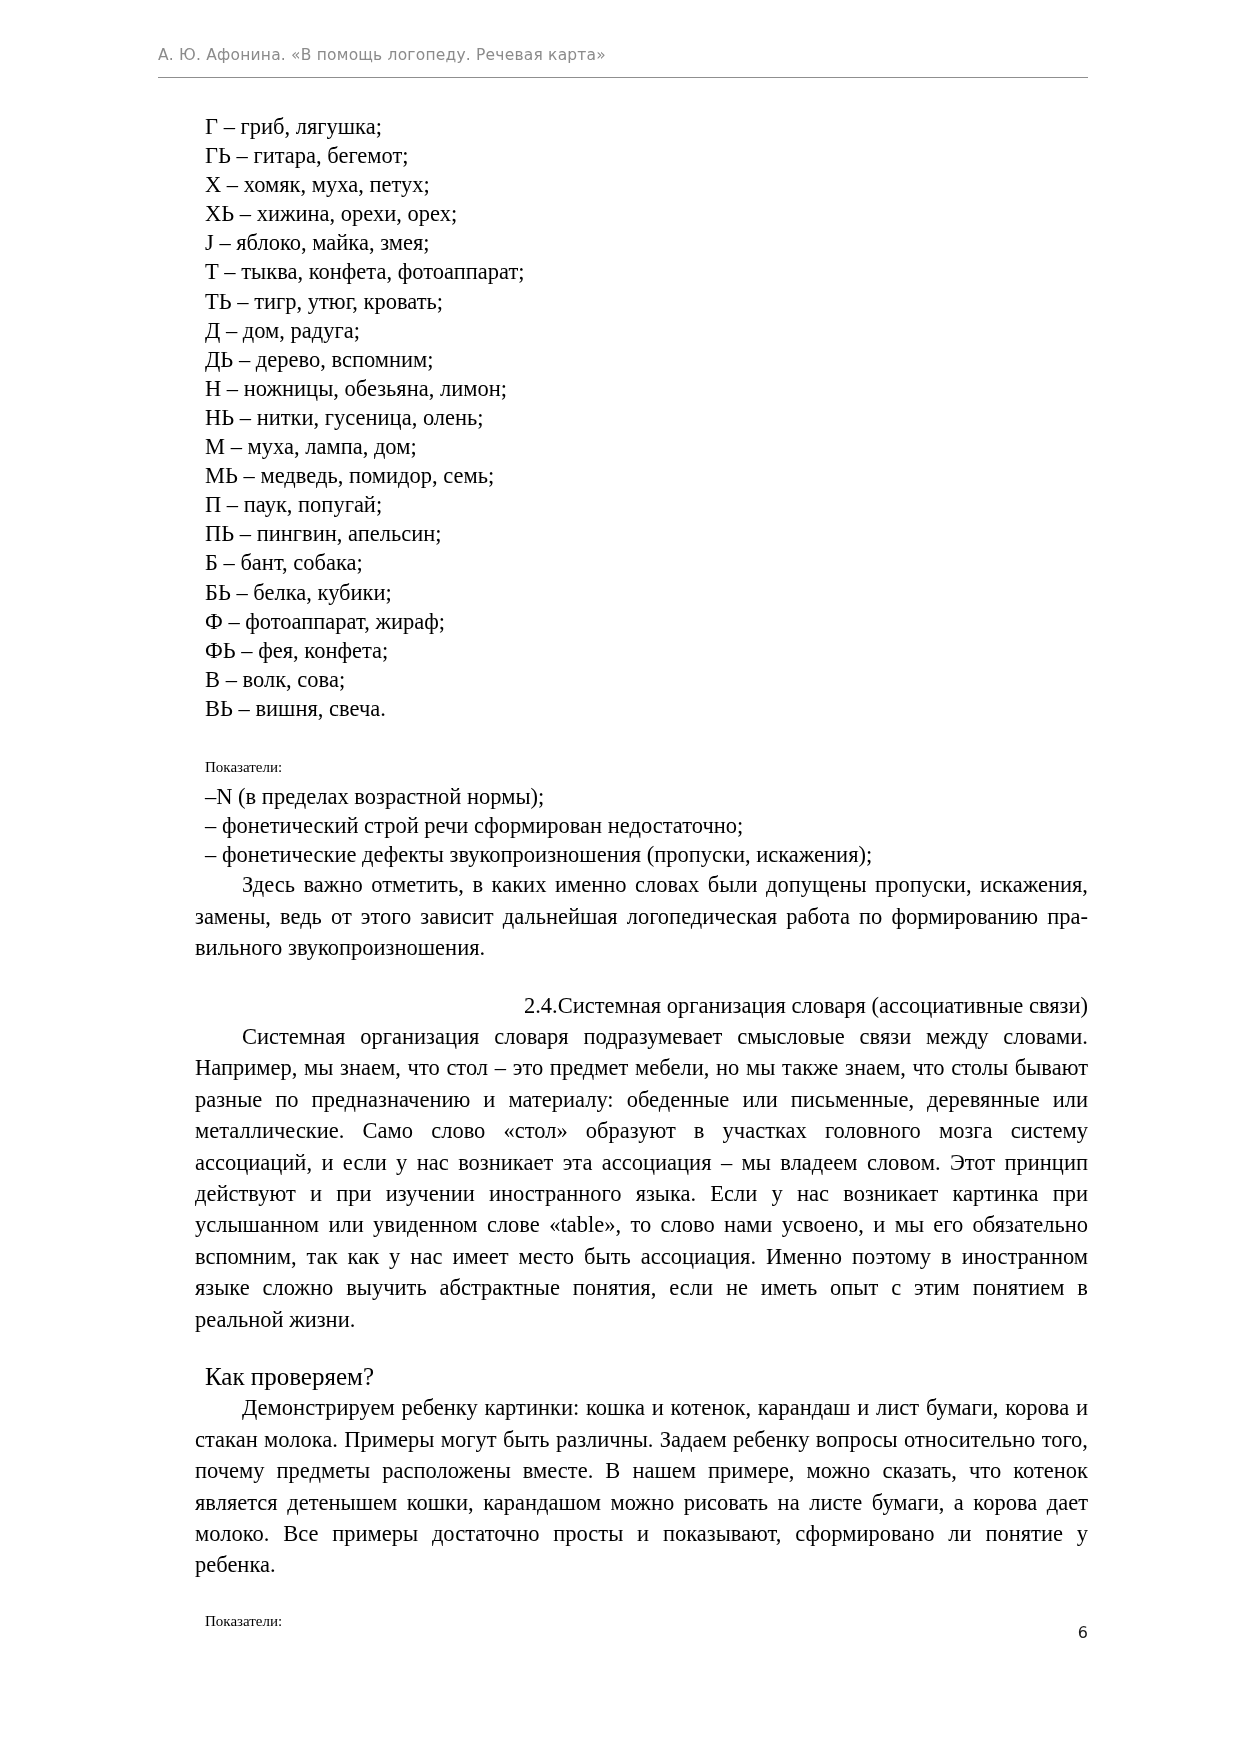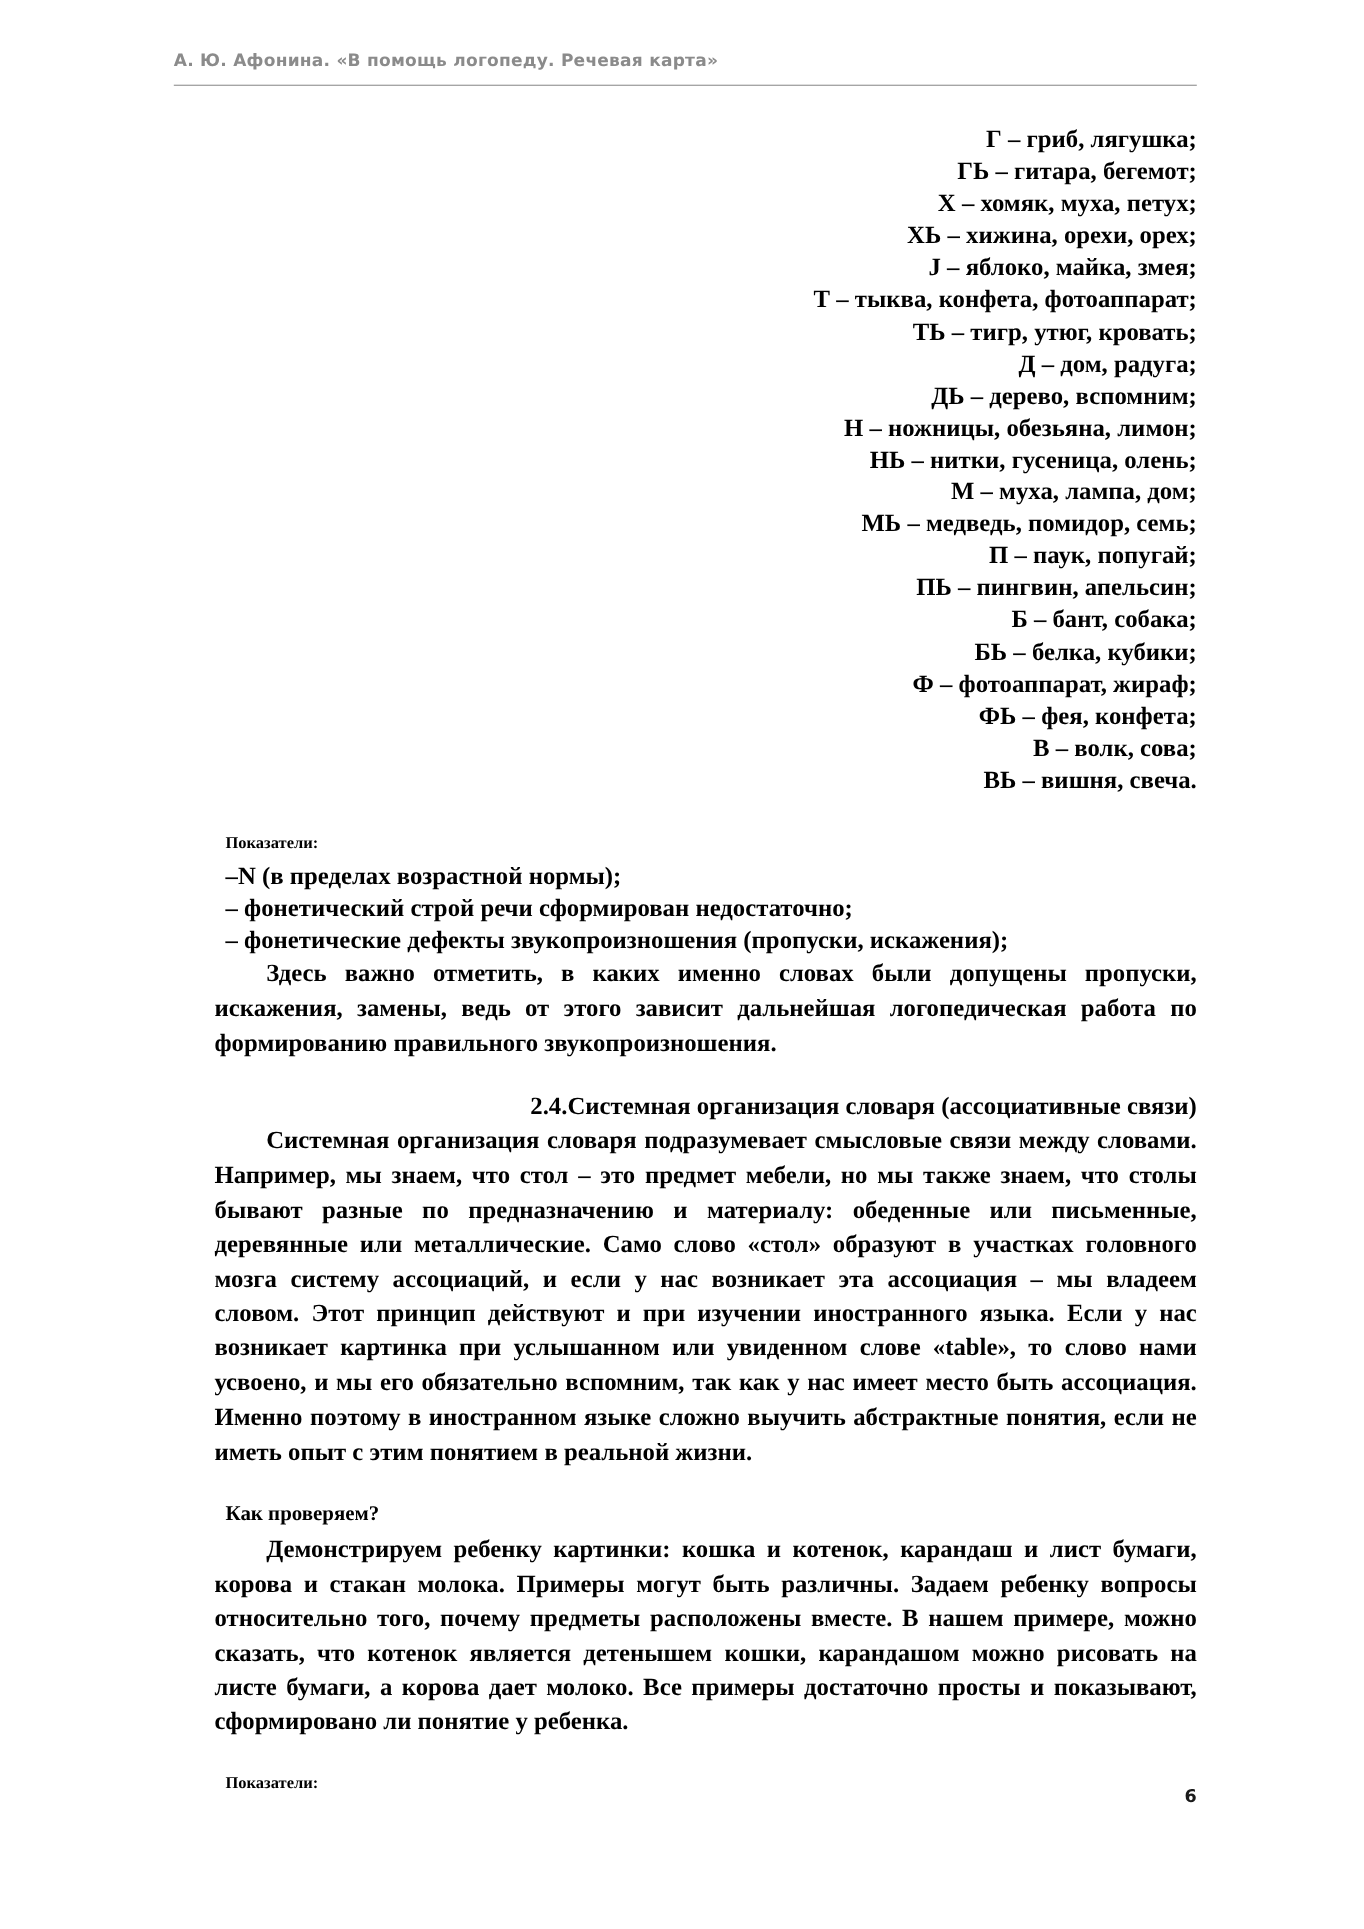--- a/index.html
+++ b/index.html
@@ -10,21 +10,20 @@
   }
   .page {
     position: relative;
     width: 1240px;
     height: 1754px;
     background: #ffffff;
     box-sizing: border-box;
     font-family: "Liberation Serif", "DejaVu Serif", serif;
     color: #000000;
     overflow: hidden;
-    font-weight: bold;
   }
 
   
   .running-head {
     position: absolute;
     left: 158px;
     top: 46px;
     width: 930px;
     font-family: "DejaVu Sans", "Liberation Sans", sans-serif;
     font-size: 15.5px;
@@ -52,21 +51,20 @@
   .sound-list {
     margin: 0;
     padding: 0;
     list-style: none;
   }
   .sound-list li {
     font-size: 22.5px;
     line-height: 29.1px;
     padding-left: 47px;
     white-space: nowrap;
-    text-align: right;
   }
 
   .gap-lg { height: 30px; }
   .gap-md { height: 26px; }
 
   .lead-line {
     font-size: 15px;
     line-height: 29.1px;
     padding-left: 47px;
     white-space: nowrap;
@@ -95,21 +93,21 @@
 
   .section-heading {
     font-size: 22.5px;
     line-height: 31.4px;
     padding-left: 47px;
     text-align: right;
     white-space: nowrap;
   }
 
   .question-line {
-    font-size: 19px;
+    font-size: 25px;
     line-height: 31.4px;
     padding-left: 47px;
     white-space: nowrap;
   }
 
   
   .folio {
     position: absolute;
     right: 152px;
     bottom: 112px;

